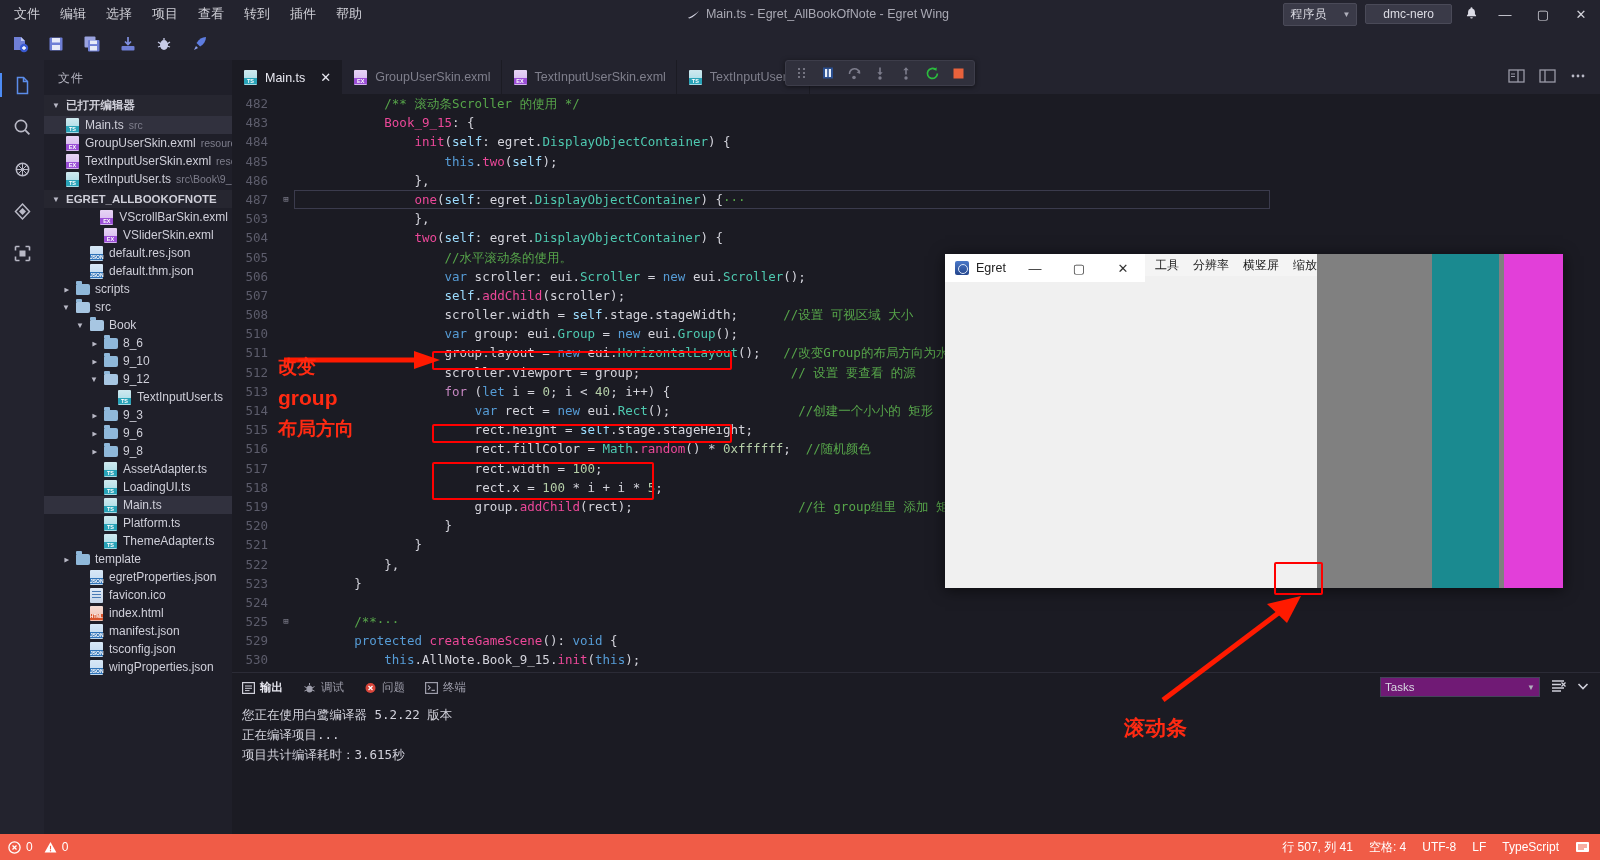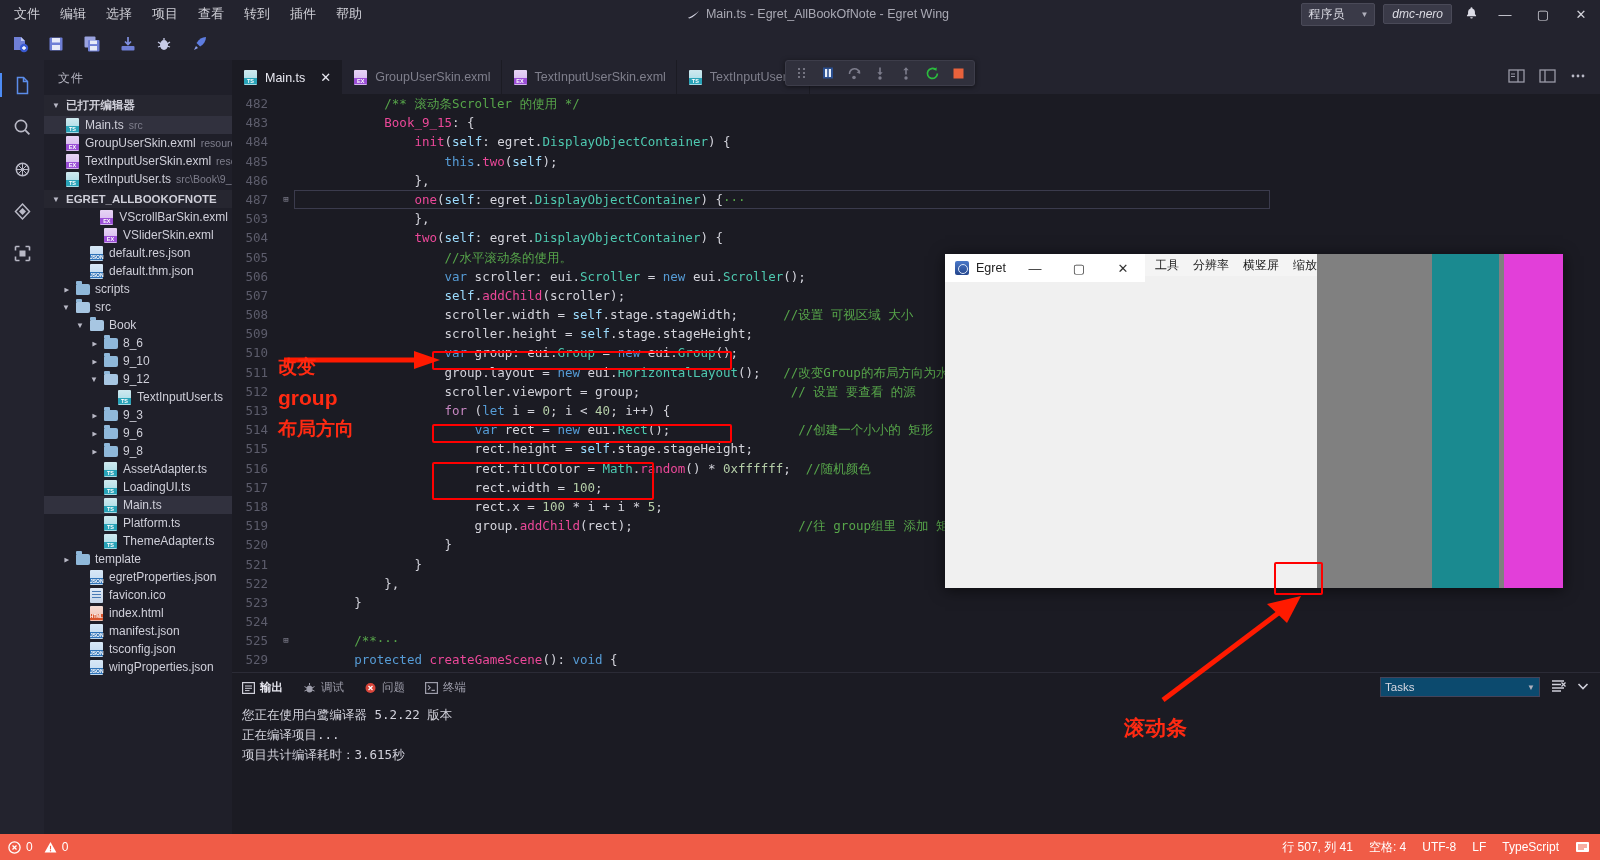--- a/index.html
+++ b/index.html
@@ -10,21 +10,21 @@
 
   
   .titlebar { height:28px; background:#23232e; display:flex; align-items:center; flex:0 0 28px; position:relative; }
   .menu { display:flex; align-items:center; padding-left:12px; gap:16px; }
   .menu-item { font-size:13px; color:#cfcfd6; padding:3px 2px; cursor:default; }
   .title-center { position:absolute; left:0; right:0; text-align:center; font-size:12.5px; color:#a9a9b4; pointer-events:none; display:flex; align-items:center; justify-content:center; gap:6px;padding-left:36px; }
   .wing-logo { width:13px; height:11px; display:inline-block; }
   .title-right { margin-left:auto; display:flex; align-items:center; gap:8px; padding-right:4px; }
   .user-select { background:#3a3a48; border:1px solid #4a4a58; border-radius:2px; font-size:12px; color:#dcdce4; padding:2px 6px; display:flex; align-items:center; gap:16px; }
   .caret { font-size:8px; color:#b0b0bc; }
-  .user-name { background:#3a3a48; border:1px solid #4a4a58; border-radius:2px; font-size:12px; color:#dcdce4; padding:2px 8px;font-style:italic; }
+  .user-name { background:#3a3a48; border:1px solid #4a4a58; border-radius:2px; font-size:12px; color:#dcdce4; padding:2px 17px; }
   .bell { width:22px; text-align:center; color:#d8d8e2; font-size:13px; }
   .wbtn { width:30px; height:28px; display:flex; align-items:center; justify-content:center; color:#d4d4dc; font-size:13px; }
 
   
   .toolbar2 { height:32px; background:#23232e; flex:0 0 32px; display:flex; align-items:center; padding-left:10px; gap:16px; position:relative; }
   .tb-ico { width:20px; height:20px; display:flex; align-items:center; justify-content:center; }
 
   
   .debugbar { position:absolute; left:785px; top:32px; height:26px; background:#30303c; border:1px solid #3d3d4a;
               border-radius:3px; display:flex; align-items:center; padding:0 4px; gap:2px; box-shadow:0 1px 5px rgba(0,0,0,.5); z-index:40; }
@@ -101,21 +101,21 @@
   .note { position:absolute; color:#ff2a12; font-weight:bold; pointer-events:none; }
 
   
   .panel { height:162px; flex:0 0 162px; background:#1b1b23; border-top:1px solid #2b2b36; display:flex; flex-direction:column; position:relative; }
   .panel-tabs { height:26px; display:flex; align-items:center; gap:20px; padding:3px 0 0 10px; font-size:11.5px; color:#9d9daa; }
   .ptab { display:flex; align-items:center; gap:5px; }
   .ptab.active { color:#e8e8f0; font-weight:bold; }
   .panel-body { flex:1 1 auto; padding:6px 0 0 10px; font-family:"DejaVu Sans Mono","Liberation Mono",monospace;
                 font-size:12.5px; line-height:20px; color:#d2d2dc; }
   .panel-right { position:absolute; right:10px; top:4px; display:flex; align-items:center; gap:10px; }
-  .tasks-select { width:160px; height:20px; background:#0c4a6e; border:1px solid #44445a; color:#d8d8e2; font-size:11.5px;
+  .tasks-select { width:160px; height:20px; background:#701a75; border:1px solid #44445a; color:#d8d8e2; font-size:11.5px;
                   display:flex; align-items:center; padding:0 4px; justify-content:space-between; }
 
   
   .status { height:26px; flex:0 0 26px; background:#f05c47; display:flex; align-items:center; color:#fff; font-size:12px; }
   .st-left { display:flex; align-items:center; gap:5px; padding-left:8px; }
   .st-right { margin-left:auto; display:flex; align-items:center; gap:16px; padding-right:10px; }
   .st-item { display:flex; align-items:center; gap:4px; }
 
   
   .egret { position:absolute; left:945px; top:254px; width:618px; height:334px; background:#f0f0f0;
@@ -593,21 +593,20 @@
             <div class="cline"><span class="gut">484</span><span class="fold"></span><span class="src">                <span class="fn">init</span>(<span class="var">self</span>: egret.<span class="typ">DisplayObjectContainer</span>) {</span></div>
             <div class="cline"><span class="gut">485</span><span class="fold"></span><span class="src">                    <span class="kw">this</span>.<span class="fn">two</span>(<span class="var">self</span>);</span></div>
             <div class="cline"><span class="gut">486</span><span class="fold"></span><span class="src">                },</span></div>
             <div class="cline"><span class="gut">487</span><span class="fold">⊞</span><span class="src">                <span class="fn">one</span>(<span class="var">self</span>: egret.<span class="typ">DisplayObjectContainer</span>) {<span class="cmt">···</span></span></div>
             <div class="cline"><span class="gut">503</span><span class="fold"></span><span class="src">                },</span></div>
             <div class="cline"><span class="gut">504</span><span class="fold"></span><span class="src">                <span class="fn">two</span>(<span class="var">self</span>: egret.<span class="typ">DisplayObjectContainer</span>) {</span></div>
             <div class="cline"><span class="gut">505</span><span class="fold"></span><span class="src">                    <span class="cmt">//水平滚动条的使用。</span></span></div>
             <div class="cline"><span class="gut">506</span><span class="fold"></span><span class="src">                    <span class="kw">var</span> scroller: eui.<span class="typ">Scroller</span> = <span class="kw">new</span> eui.<span class="typ">Scroller</span>();</span></div>
             <div class="cline"><span class="gut">507</span><span class="fold"></span><span class="src">                    <span class="var">self</span>.<span class="fn">addChild</span>(scroller);</span></div>
             <div class="cline"><span class="gut">508</span><span class="fold"></span><span class="src">                    scroller.width = <span class="var">self</span>.stage.stageWidth;      <span class="cmt">//设置 可视区域 大小</span></span></div>
-            <div class="cline"><span class="gut">509</span><span class="fold"></span><span class="src">                    scroller.height = <span class="var">self</span>.stage.stageHeight;</span></div>
             <div class="cline"><span class="gut">510</span><span class="fold"></span><span class="src">                    <span class="kw">var</span> group: eui.<span class="typ">Group</span> = <span class="kw">new</span> eui.<span class="typ">Group</span>();</span></div>
             <div class="cline"><span class="gut">511</span><span class="fold"></span><span class="src">                    group.layout = <span class="kw">new</span> eui.<span class="typ">HorizontalLayout</span>();   <span class="cmt">//改变Group的布局方向为水平</span></span></div>
             <div class="cline"><span class="gut">512</span><span class="fold"></span><span class="src">                    scroller.viewport = group;                    <span class="cmt">// 设置 要查看 的源</span></span></div>
             <div class="cline"><span class="gut">513</span><span class="fold"></span><span class="src">                    <span class="kw2">for</span> (<span class="kw">let</span> i = <span class="num">0</span>; i &lt; <span class="num">40</span>; i++) {</span></div>
             <div class="cline"><span class="gut">514</span><span class="fold"></span><span class="src">                        <span class="kw">var</span> rect = <span class="kw">new</span> eui.<span class="typ">Rect</span>();                 <span class="cmt">//创建一个小小的 矩形</span></span></div>
             <div class="cline"><span class="gut">515</span><span class="fold"></span><span class="src">                        rect.height = <span class="var">self</span>.stage.stageHeight;</span></div>
             <div class="cline"><span class="gut">516</span><span class="fold"></span><span class="src">                        rect.fillColor = <span class="typ">Math</span>.<span class="fn">random</span>() * <span class="num">0xffffff</span>;  <span class="cmt">//随机颜色</span></span></div>
             <div class="cline"><span class="gut">517</span><span class="fold"></span><span class="src">                        rect.width = <span class="num">100</span>;</span></div>
             <div class="cline"><span class="gut">518</span><span class="fold"></span><span class="src">                        rect.x = <span class="num">100</span> * i + i * <span class="num">5</span>;</span></div>
             <div class="cline"><span class="gut">519</span><span class="fold"></span><span class="src">                        group.<span class="fn">addChild</span>(rect);                      <span class="cmt">//往 group组里 添加 矩形</span></span></div>

